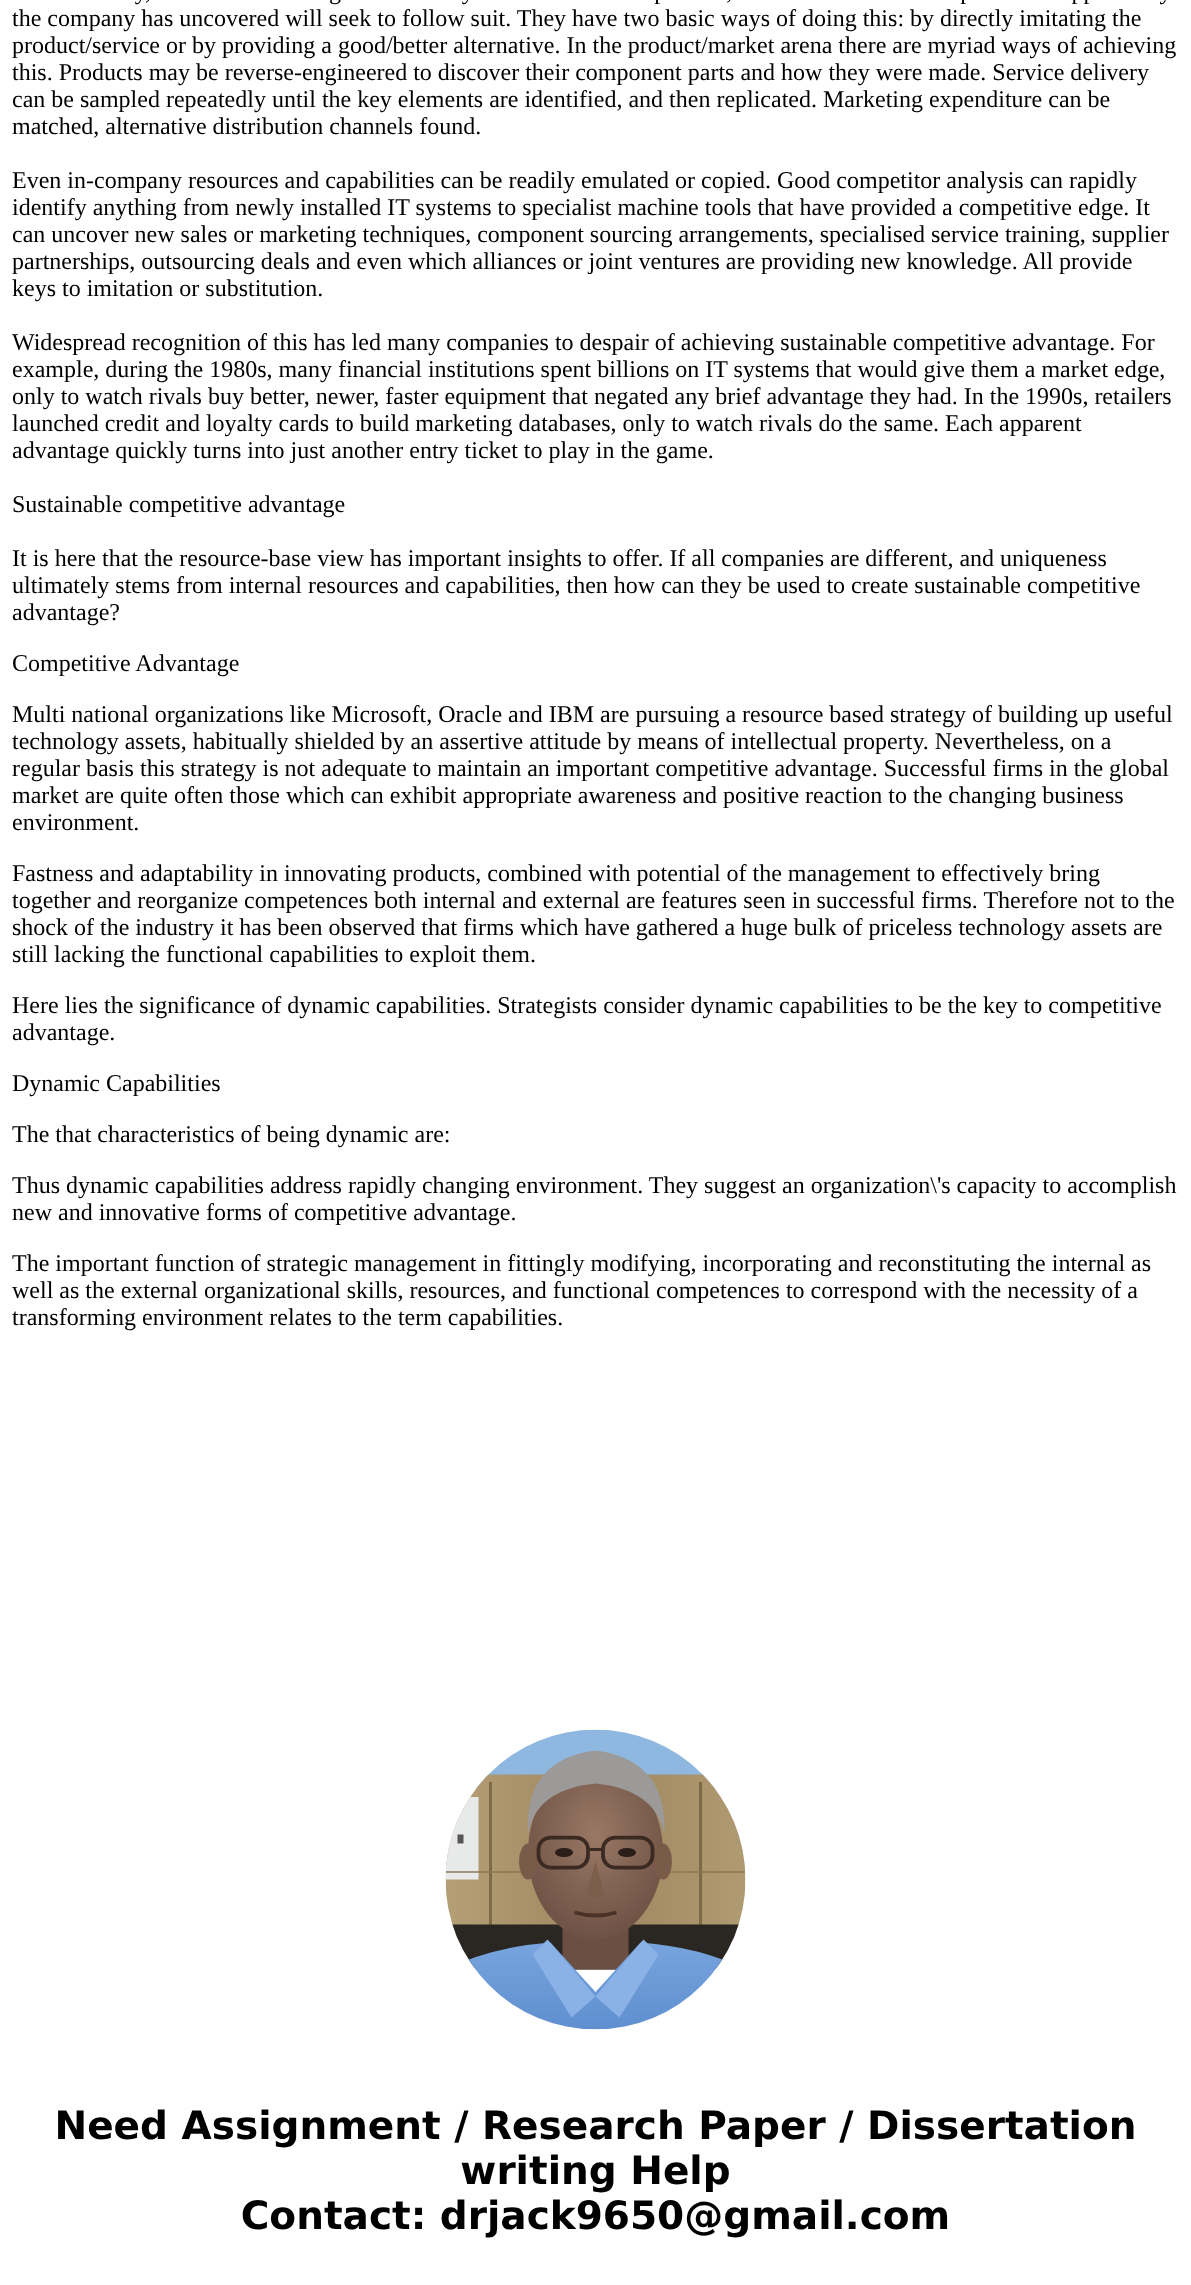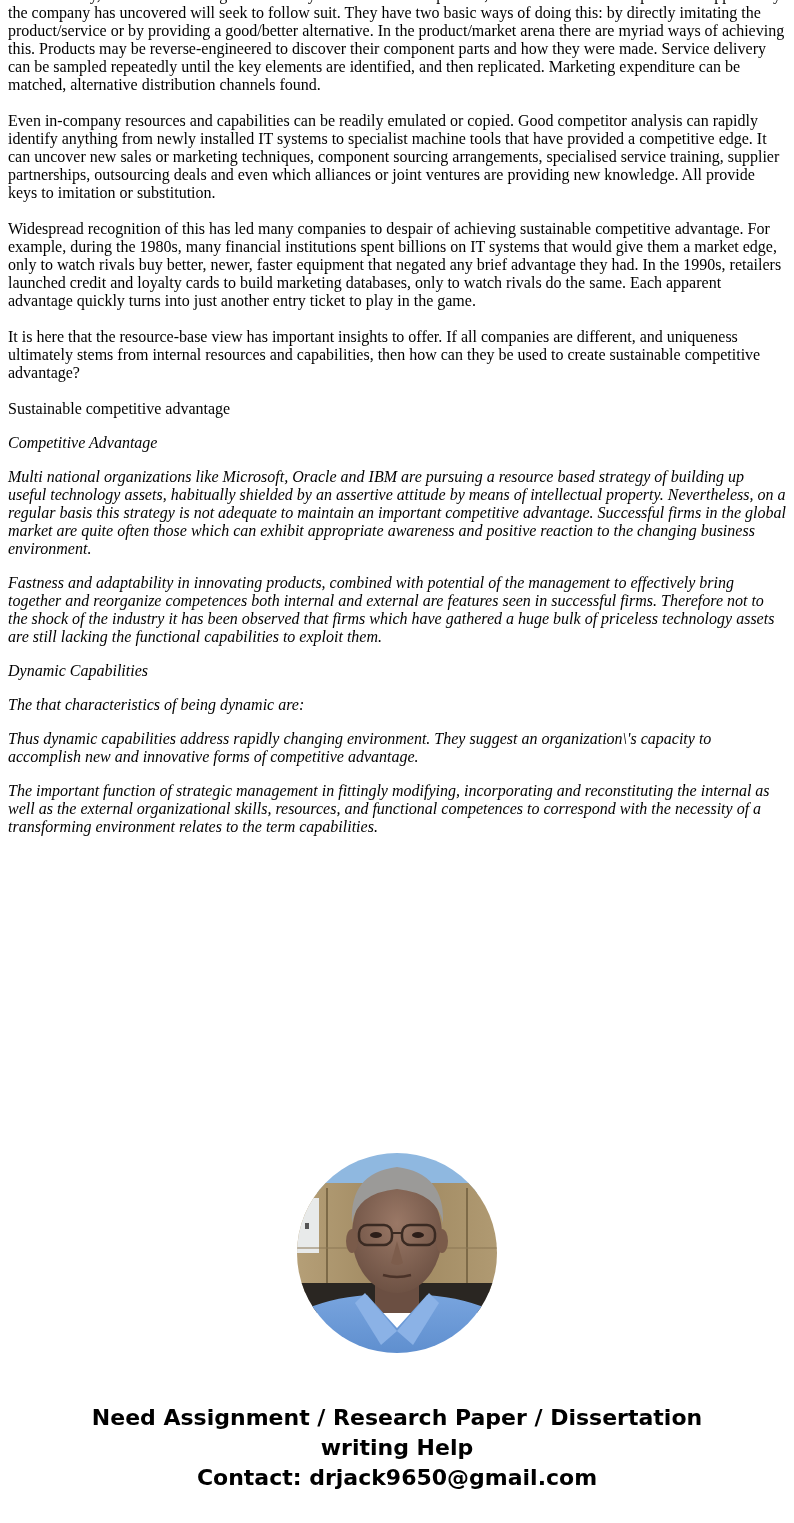--- a/index.html
+++ b/index.html
@@ -20,59 +20,60 @@
     .article {
       position: absolute;
       left: 8px;
       top: -5px;
       width: 778px;
     }
     .article p {
       margin: 0;
     }
     .gap18 { margin-top: 18px !important; }
-    .gap16 { margin-top: 16px !important; font-style: italic; }
+    .gap16 { margin-top: 16px !important; }
 
     .photo-wrap {
       position: absolute;
       left: 297px;
       top: 1153px;
       width: 200px;
       height: 200px;
       border-radius: 50%;
       overflow: hidden;
     }
     .photo-wrap svg { display: block; }
 
     .banner {
       position: absolute;
       left: 0;
       top: 1403px;
       width: 794px;
       text-align: center;
       font-family: "DejaVu Sans", sans-serif;
       font-weight: bold;
-      font-size: 22px;
+      font-size: 26px;
       line-height: 30px;
       color: #000000;
     }
     .banner div { margin: 0; }
   </style>
 </head>
 <body>
 
 <div class="article">
   <p style="margin-top:-9px"><span>Unfortunately, the initial advantage is not always sustainable. Competitors, anxious to share in the profitable opportunity the company has uncovered will seek to follow suit. They have two basic ways of doing this: by directly imitating the product/service or by providing a good/better alternative. In the product/market arena there are myriad ways of achieving this. Products may be reverse-engineered to discover their component parts and how they were made. Service delivery can be sampled repeatedly until the key elements are identified, and then replicated. Marketing expenditure can be matched, alternative distribution channels found.</span></p>
   <p class="gap18">Even in-company resources and capabilities can be readily emulated or copied. Good competitor analysis can rapidly identify anything from newly installed IT systems to specialist machine tools that have provided a competitive edge. It can uncover new sales or marketing techniques, component sourcing arrangements, specialised service training, supplier partnerships, outsourcing deals and even which alliances or joint ventures are providing new knowledge. All provide keys to imitation or substitution.</p>
   <p class="gap18">Widespread recognition of this has led many companies to despair of achieving sustainable competitive advantage. For example, during the 1980s, many financial institutions spent billions on IT systems that would give them a market edge, only to watch rivals buy better, newer, faster equipment that negated any brief advantage they had. In the 1990s, retailers launched credit and loyalty cards to build marketing databases, only to watch rivals do the same. Each apparent advantage quickly turns into just another entry ticket to play in the game.</p>
+  <p class="gap18">Sustainable competitive advantage</p>
   <p class="gap18">It is here that the resource-base view has important insights to offer. If all companies are different, and uniqueness ultimately stems from internal resources and capabilities, then how can they be used to create sustainable competitive advantage?</p>
-  <p class="gap18">Sustainable competitive advantage</p>
   <p class="gap16">Competitive Advantage</p>
   <p class="gap16">Multi national organizations like Microsoft, Oracle and IBM are pursuing a resource based strategy of building up useful technology assets, habitually shielded by an assertive attitude by means of intellectual property. Nevertheless, on a regular basis this strategy is not adequate to maintain an important competitive advantage. Successful firms in the global market are quite often those which can exhibit appropriate awareness and positive reaction to the changing business environment.</p>
   <p class="gap16">Fastness and adaptability in innovating products, combined with potential of the management to effectively bring together and reorganize competences both internal and external are features seen in successful firms. Therefore not to the shock of the industry it has been observed that firms which have gathered a huge bulk of priceless technology assets are still lacking the functional capabilities to exploit them.</p>
+  <p class="gap16">Here lies the significance of dynamic capabilities. Strategists consider dynamic capabilities to be the key to competitive advantage.</p>
   <p class="gap16">Dynamic Capabilities</p>
   <p class="gap16">The that characteristics of being dynamic are:</p>
   <p class="gap16">Thus dynamic capabilities address rapidly changing environment. They suggest an organization\'s capacity to accomplish new and innovative forms of competitive advantage.</p>
   <p class="gap16">The important function of strategic management in fittingly modifying, incorporating and reconstituting the internal as well as the external organizational skills, resources, and functional competences to correspond with the necessity of a transforming environment relates to the term capabilities.</p>
 </div>
 
 <div class="photo-wrap" title="Portrait of a man with grey hair and glasses wearing a blue shirt">
   <svg width="200" height="200" viewBox="0 0 200 200" xmlns="http://www.w3.org/2000/svg">
     <defs>
       <linearGradient id="wallGrad" x1="0" y1="0" x2="1" y2="0">

